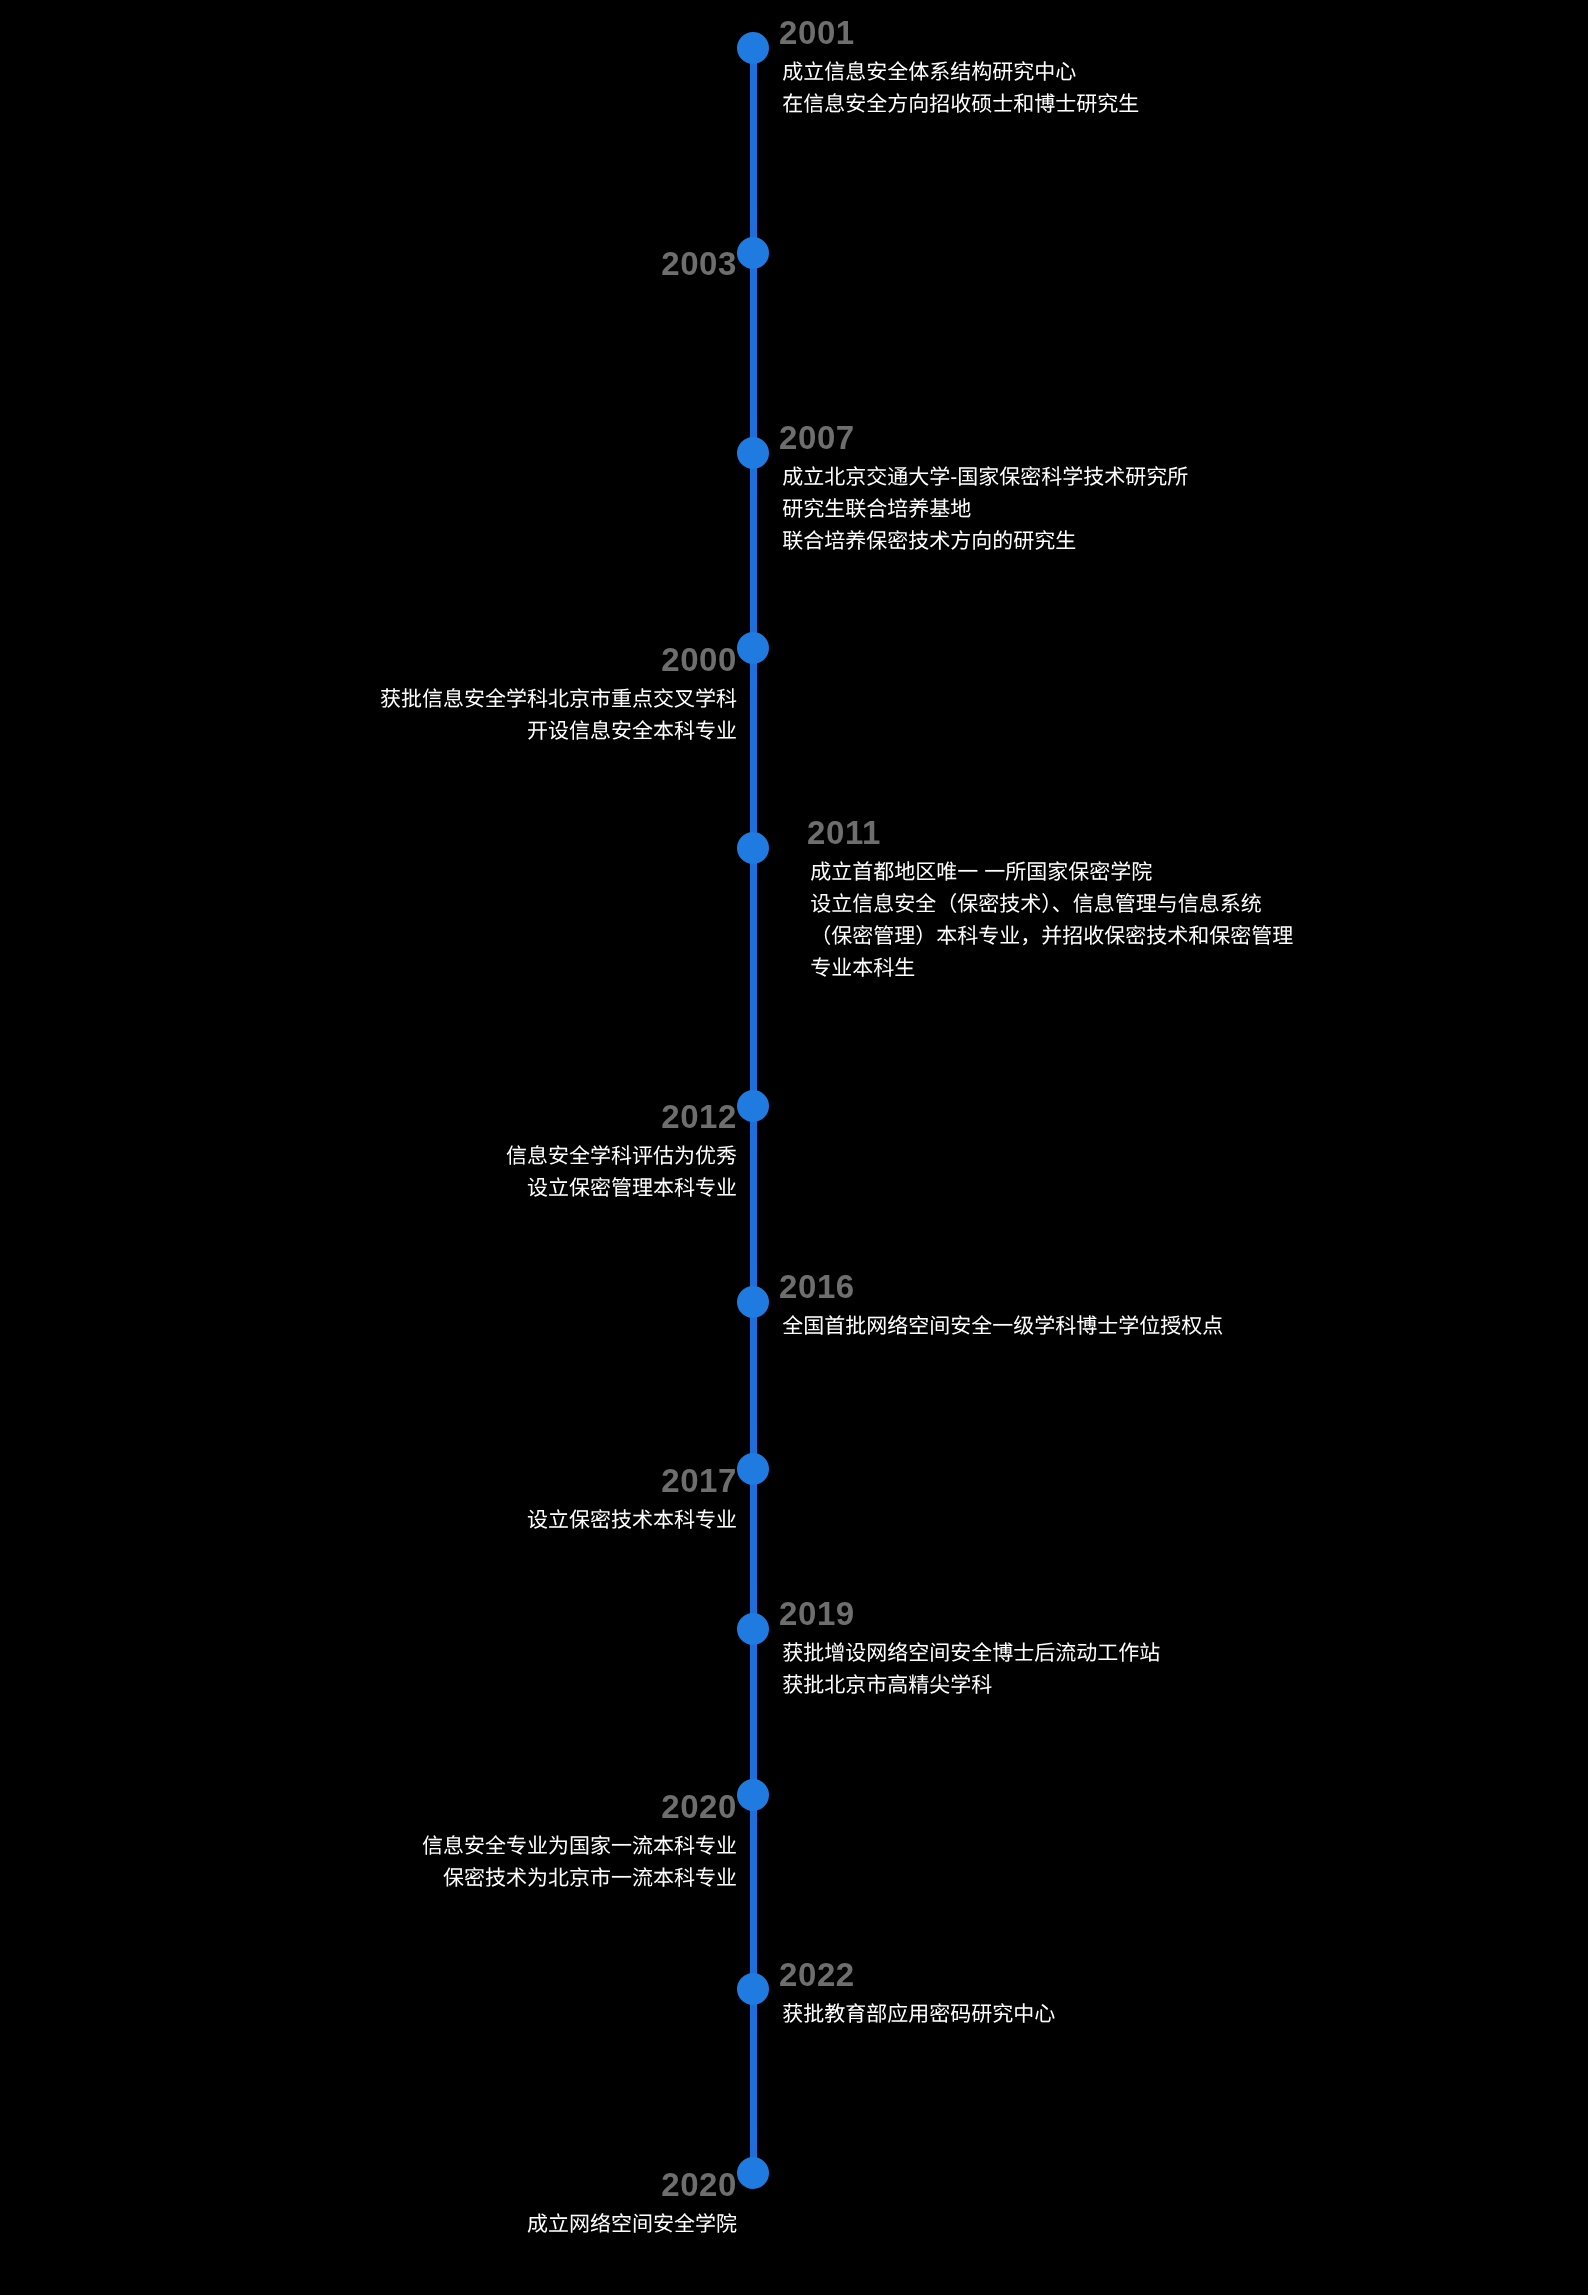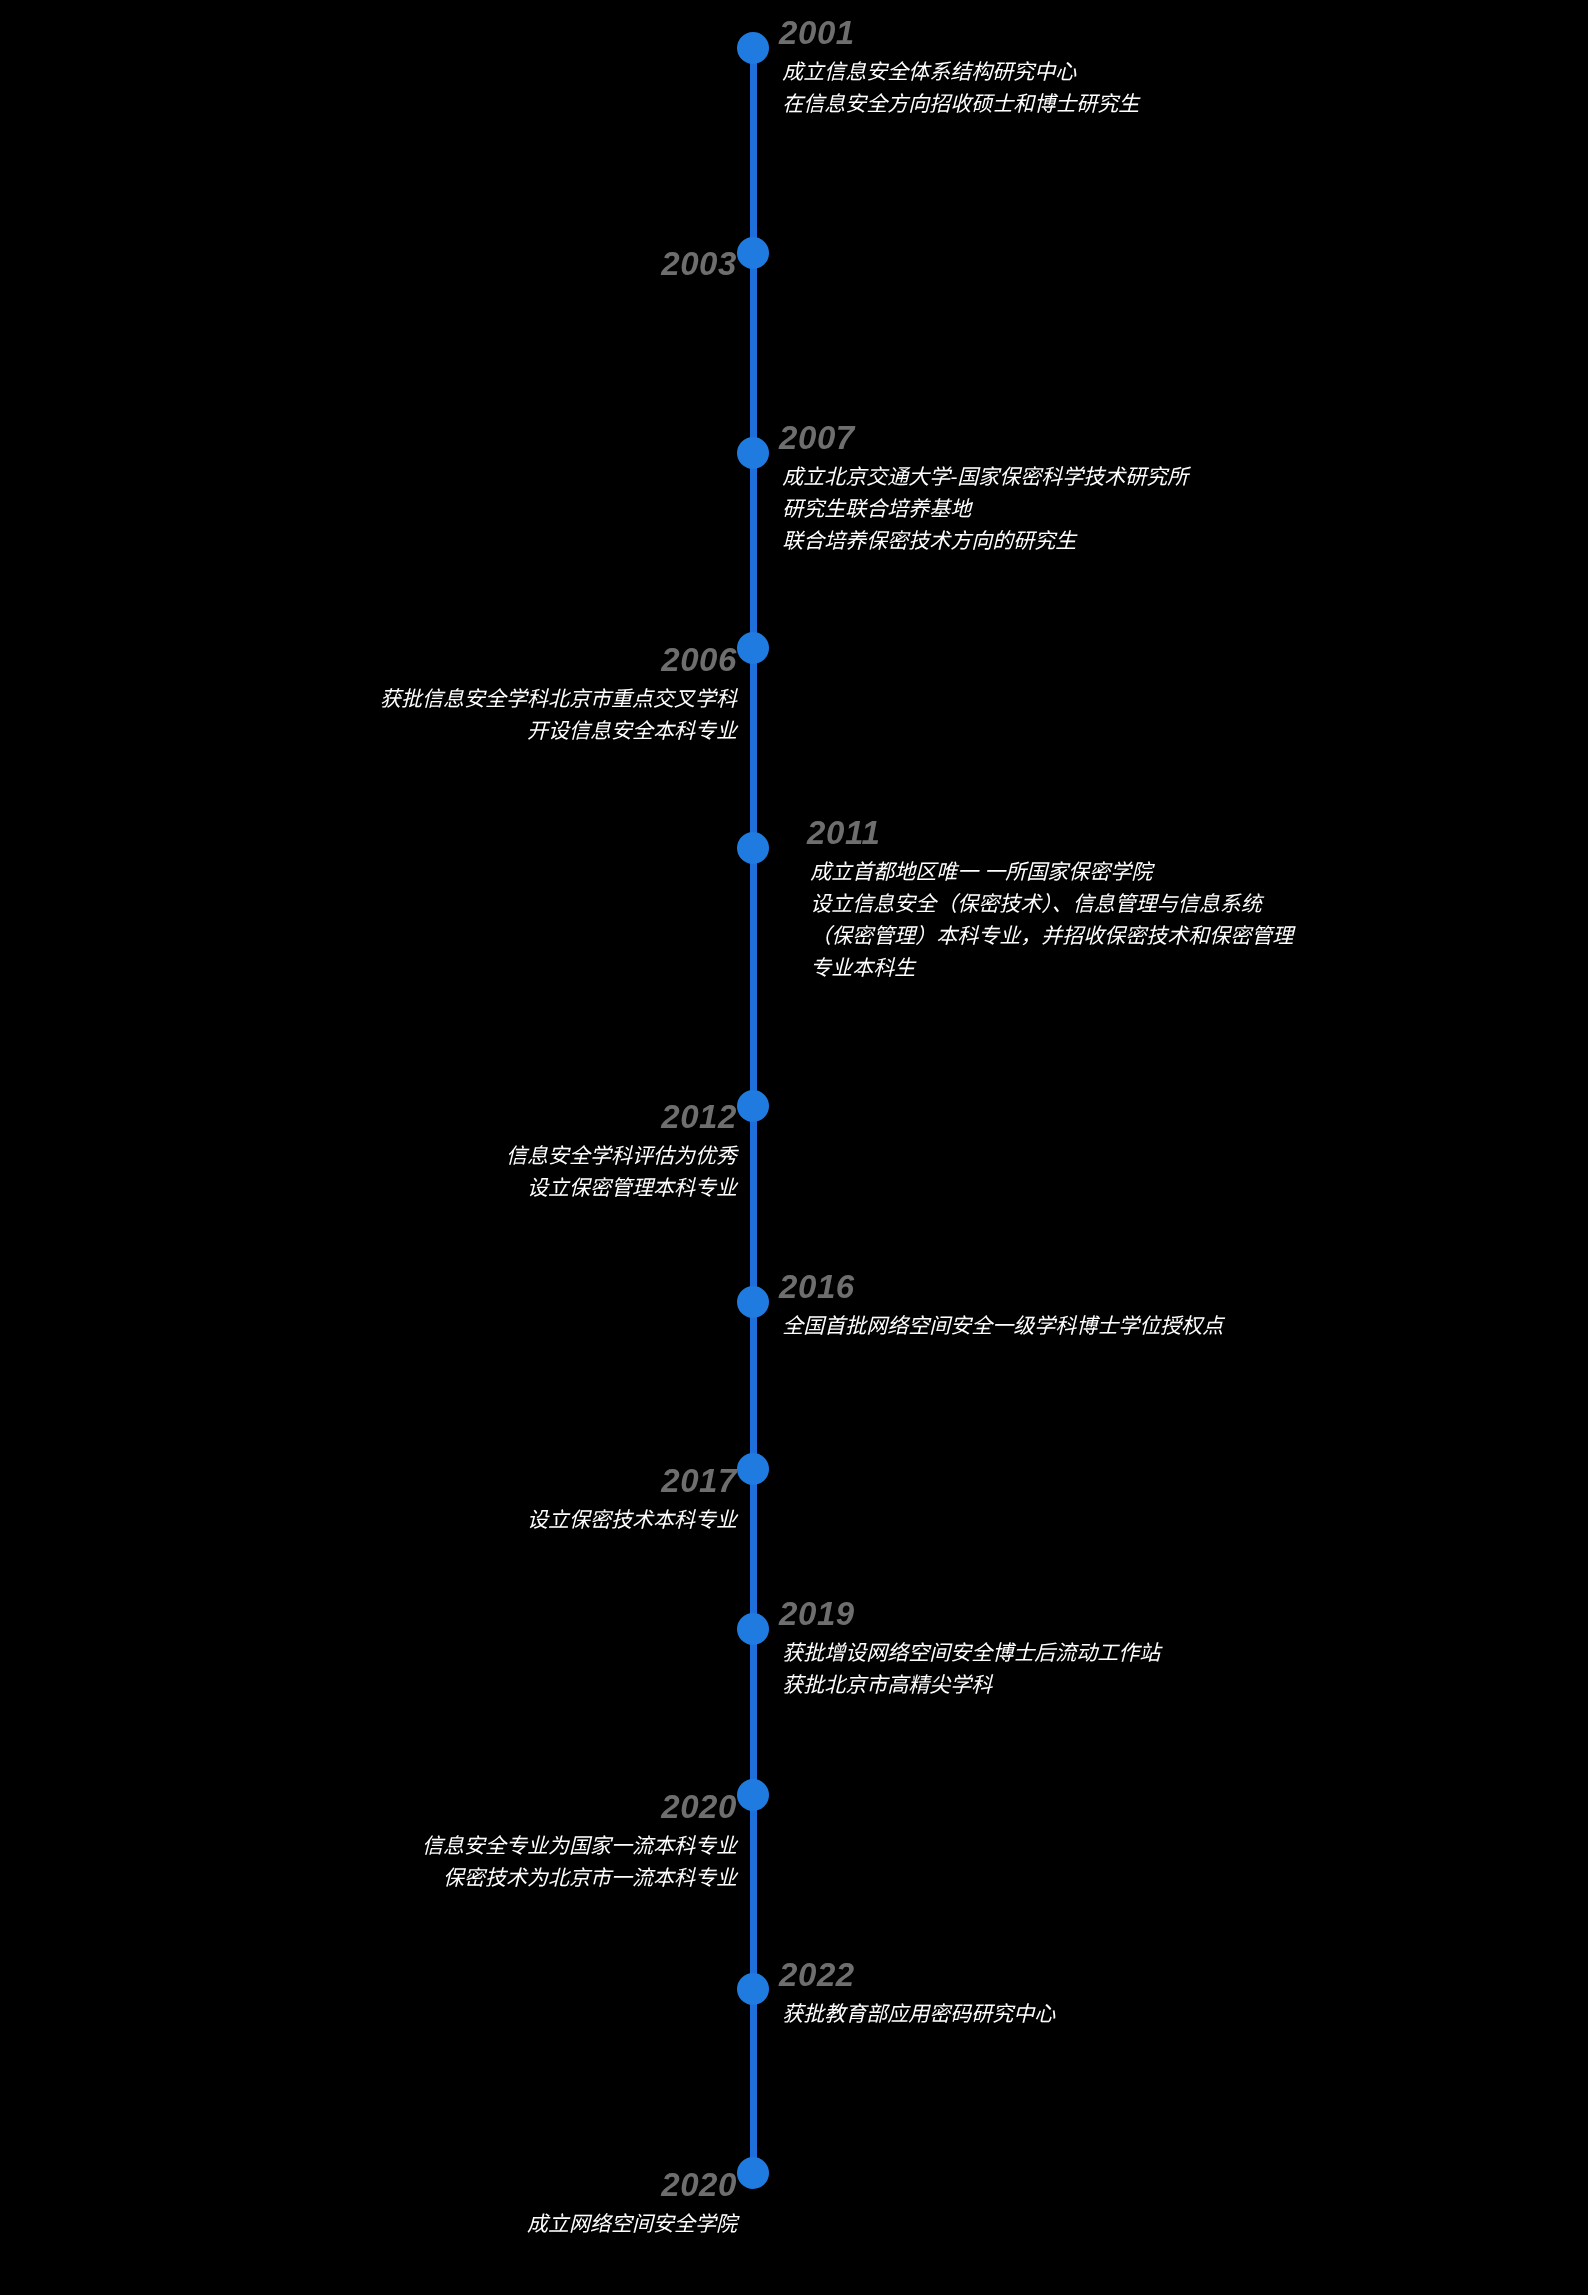--- a/index.html
+++ b/index.html
@@ -13,21 +13,20 @@
     font-family: "Liberation Sans", sans-serif;
     color: #7a7a7a;
     position: relative;
     overflow: hidden;
   }
 
   .timeline {
     position: relative;
     width: 1588px;
     height: 2219px;
-    font-style: italic;
   }
 
   
   .spine {
     position: absolute;
     left: 750px;
     top: 61px;
     width: 6.7px;
     height: 2124px;
     background: #1e6fd9;
@@ -94,21 +93,21 @@
       </div>
       <div class="node" style="top: 437px;"></div>
       <div class="entry right" style="top: 421px;">
         <div class="year">2007</div>
         <div class="desc">成立北京交通大学-国家保密科学技术研究所
 研究生联合培养基地
 联合培养保密技术方向的研究生</div>
       </div>
       <div class="node" style="top: 632px;"></div>
       <div class="entry left" style="top: 617px;">
-        <div class="year">2006</div>
+        <div class="year">2000</div>
         <div class="desc">获批信息安全学科北京市重点交叉学科
 开设信息安全本科专业</div>
       </div>
       <div class="node" style="top: 832px;"></div>
       <div class="entry right" style="top: 816px; margin-left: 28px;">
         <div class="year">2011</div>
         <div class="desc">成立首都地区唯一 一所国家保密学院
 设立信息安全（保密技术）、信息管理与信息系统
 （保密管理）本科专业，并招收保密技术和保密管理
 专业本科生</div>

